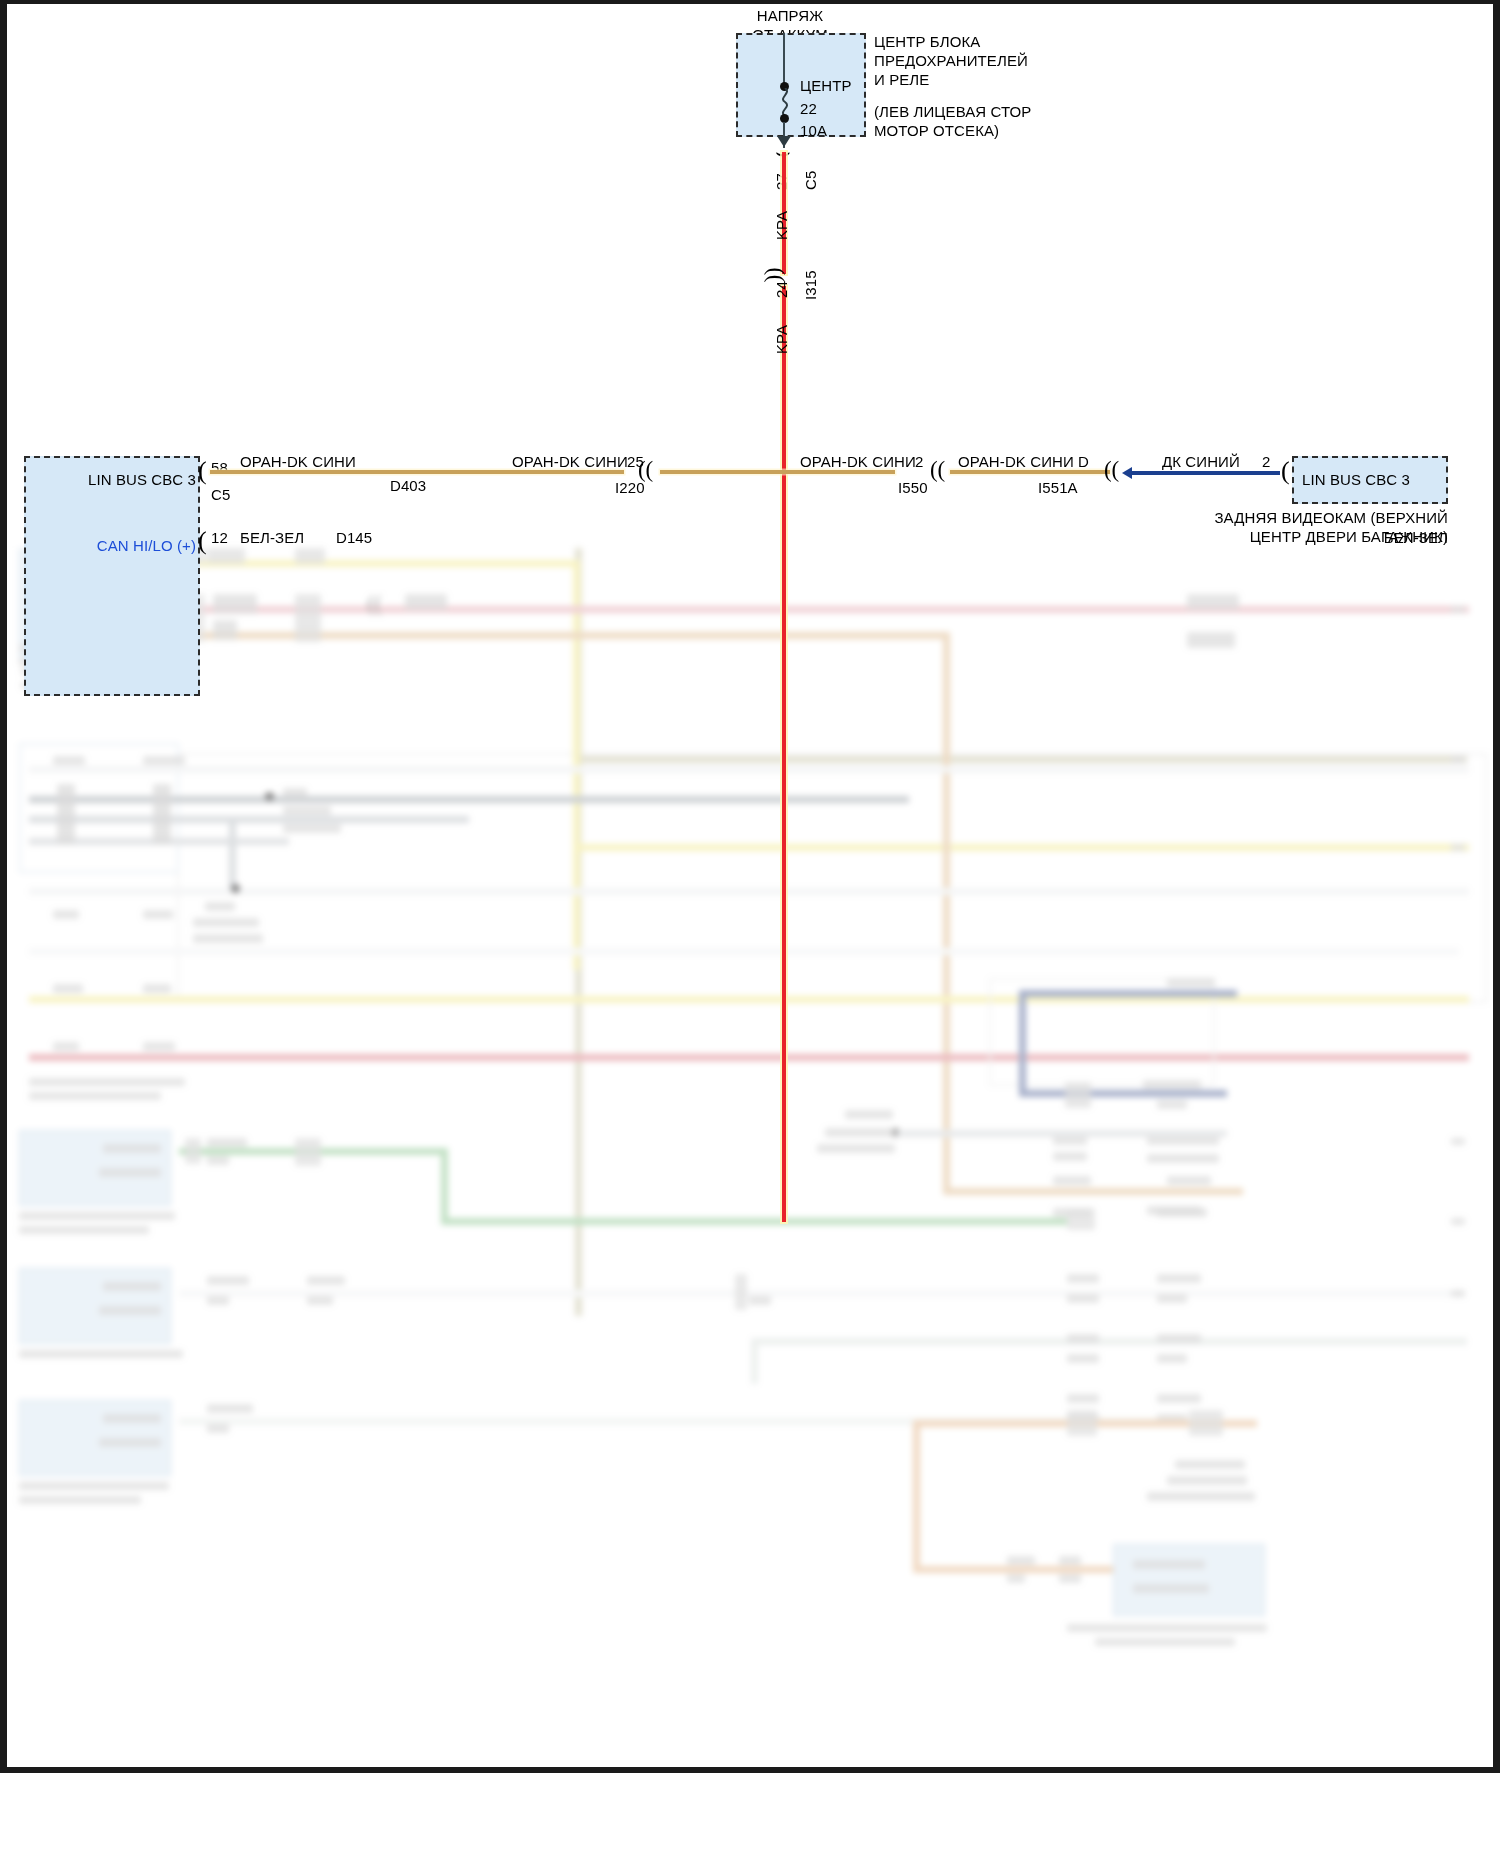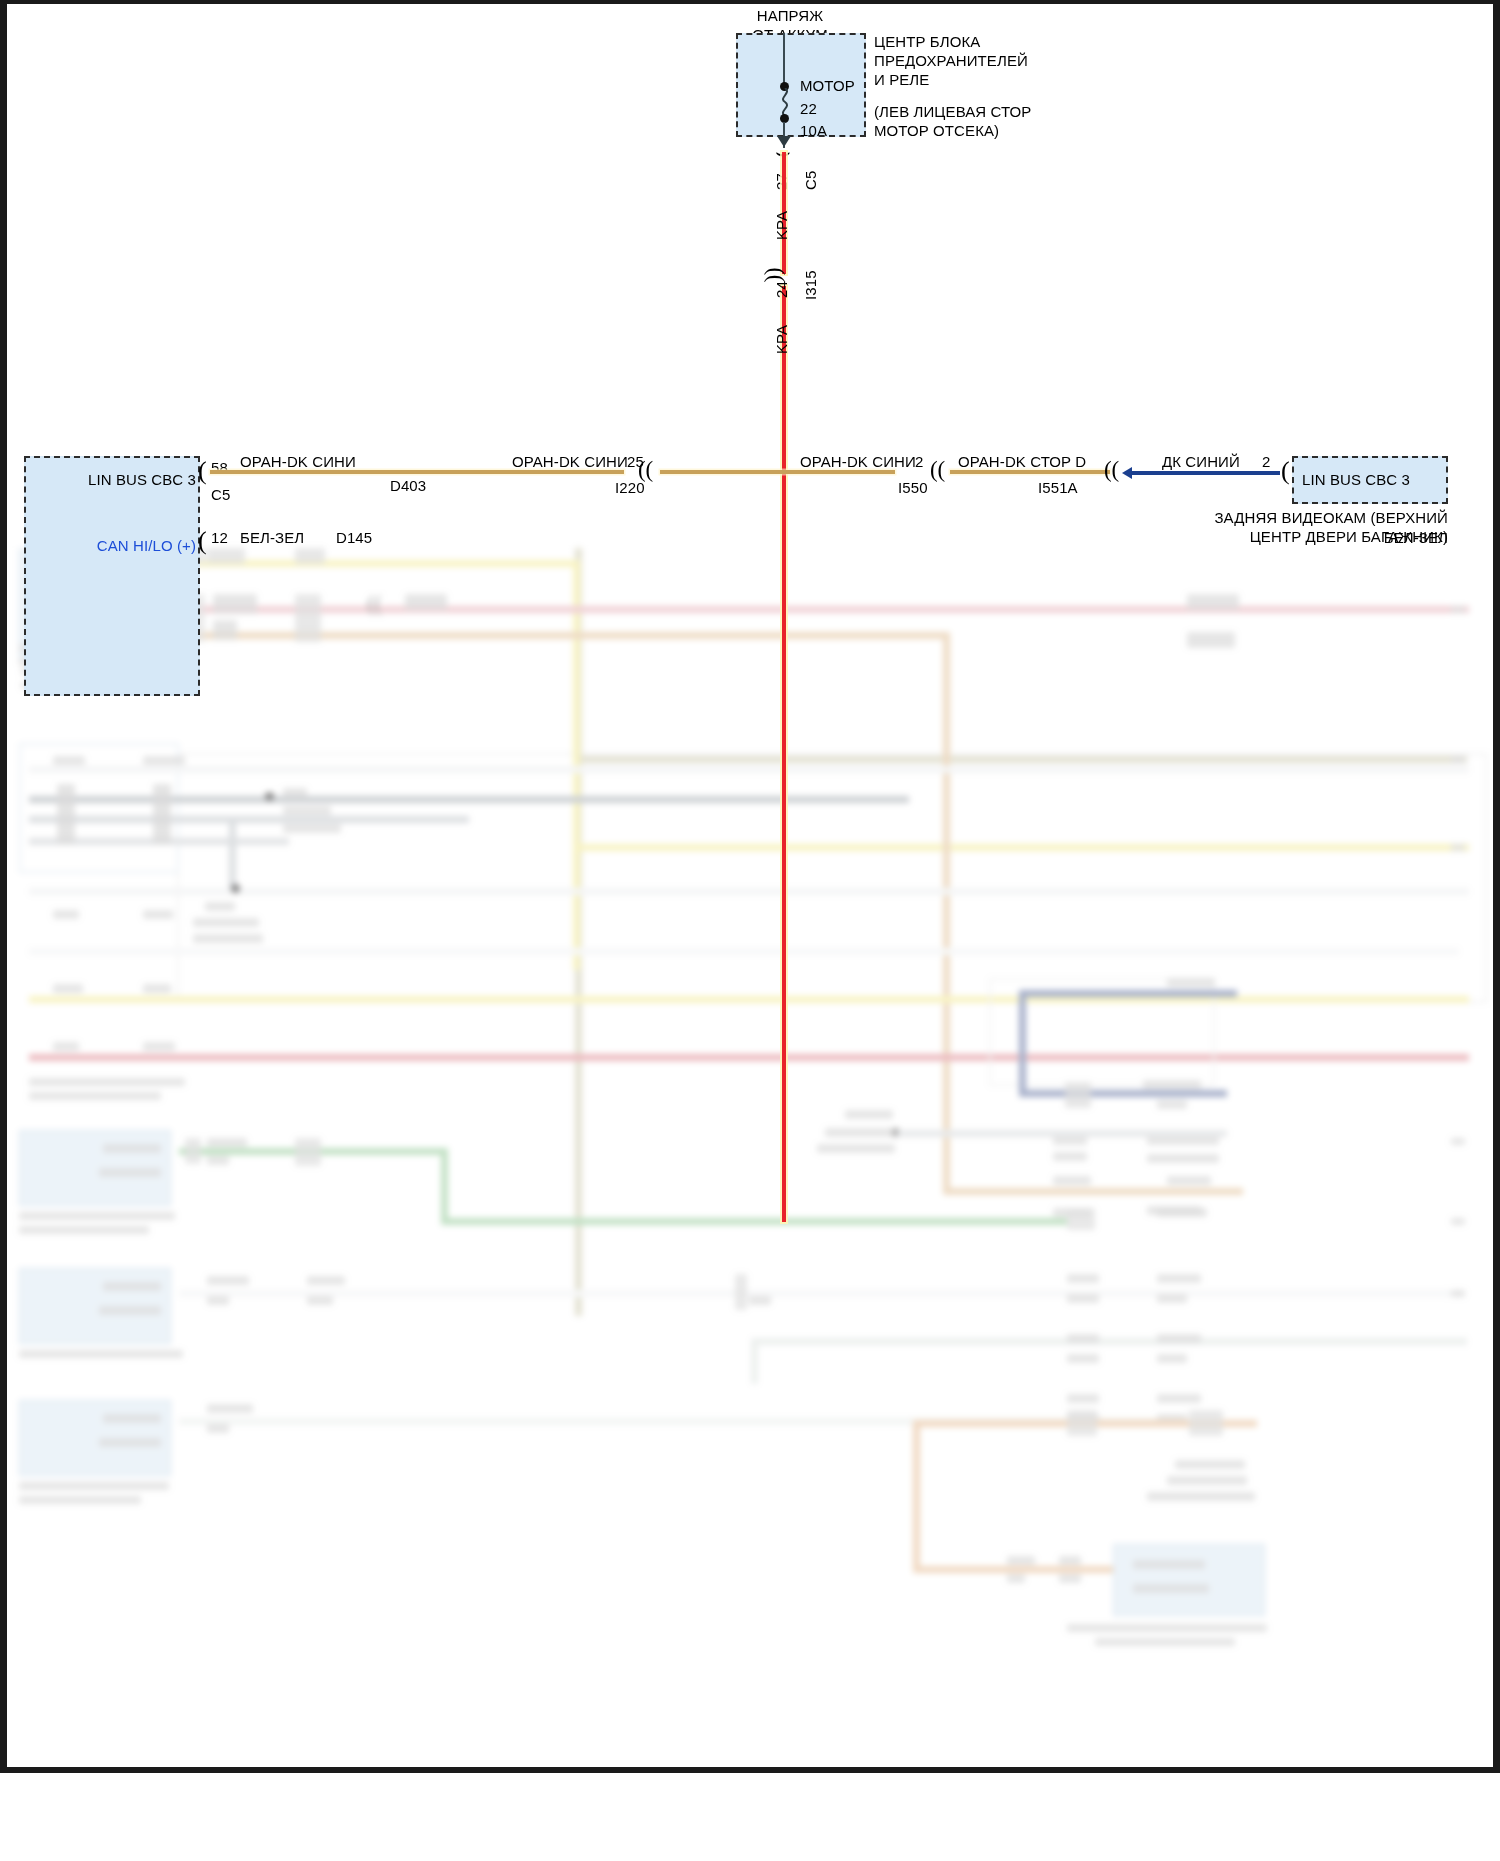--- a/index.html
+++ b/index.html
@@ -293,21 +293,21 @@
 МОТОР ОТСЕКА)</div>
 
     <div class="w v w-black" style="left:783px; top:33px; width:2px; height:52px;"></div>
 
     <div class="dot" style="left:780px; top:82px;"></div>
     <svg class="fusecoil" style="left:776px; top:88px;" width="20" height="28" viewBox="0 0 20 28">
       <path d="M9 0 C16 5, 2 10, 9 14 C16 19, 2 23, 9 28" fill="none" stroke="#2d3b42" stroke-width="2"></path>
     </svg>
     <div class="dot" style="left:780px; top:114px;"></div>
 
-    <div class="txt" style="left:800px; top:76px;">МОТОР</div>
+    <div class="txt" style="left:800px; top:76px;">ЦЕНТР</div>
     <div class="txt" style="left:800px; top:99px;">22</div>
     <div class="txt" style="left:800px; top:121px;">10A</div>
 
     <div class="w v w-black" style="left:783px; top:122px; width:2px; height:26px;"></div>
     <div class="arrow-dn" style="left:777px; top:136px;"></div>
 
     <div class="conn" style="left:775px; top:140px; font-size:24px;">⌣</div>
 
     <div class="txt vert" style="left:772px; top:190px;">27</div>
     <div class="txt vert" style="left:801px; top:190px;">C5</div>
@@ -344,21 +344,21 @@
     <div class="txt" style="left:615px; top:478px;">I220</div>
     <div class="splice" style="left:638px; top:458px;">( (</div>
     <div class="w h w-orange sheath" style="left:660px; top:470px; width:235px;"></div>
 
     <div class="txt" style="left:800px; top:452px;">OPAH-DK СИНИ</div>
     <div class="txt" style="left:915px; top:452px;">2</div>
     <div class="txt" style="left:898px; top:478px;">I550</div>
     <div class="splice" style="left:930px; top:458px;">( (</div>
 
     <div class="w h w-orange sheath" style="left:950px; top:470px; width:160px;"></div>
-    <div class="txt" style="left:958px; top:452px;">OPAH-DK СТОР D</div>
+    <div class="txt" style="left:958px; top:452px;">OPAH-DK СИНИ D</div>
     <div class="txt" style="left:1038px; top:478px;">I551A</div>
     <div class="splice" style="left:1104px; top:458px;">( (</div>
 
     <div class="w h w-dkblue" style="left:1128px; top:471px; width:152px;"></div>
     <div class="arrow-lt" style="left:1122px; top:467px;"></div>
     <div class="w h w-dkblue" style="left:1132px; top:471px; width:148px;"></div>
     <div class="txt" style="left:1162px; top:452px;">ДК СИНИЙ</div>
     <div class="txt" style="left:1262px; top:452px;">2</div>
 
     <div class="conn" style="left:1281px; top:458px;">(</div>

